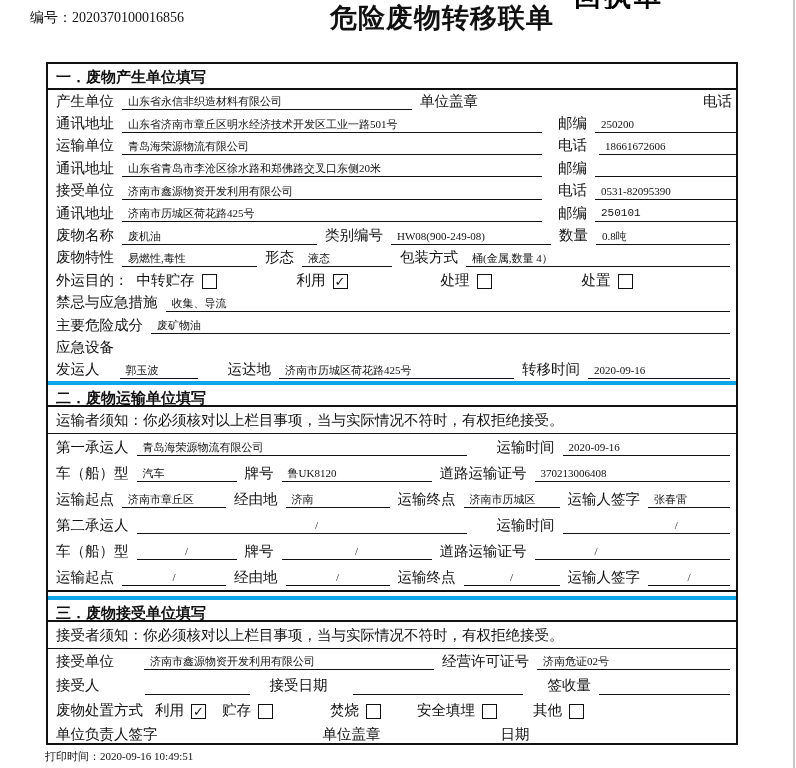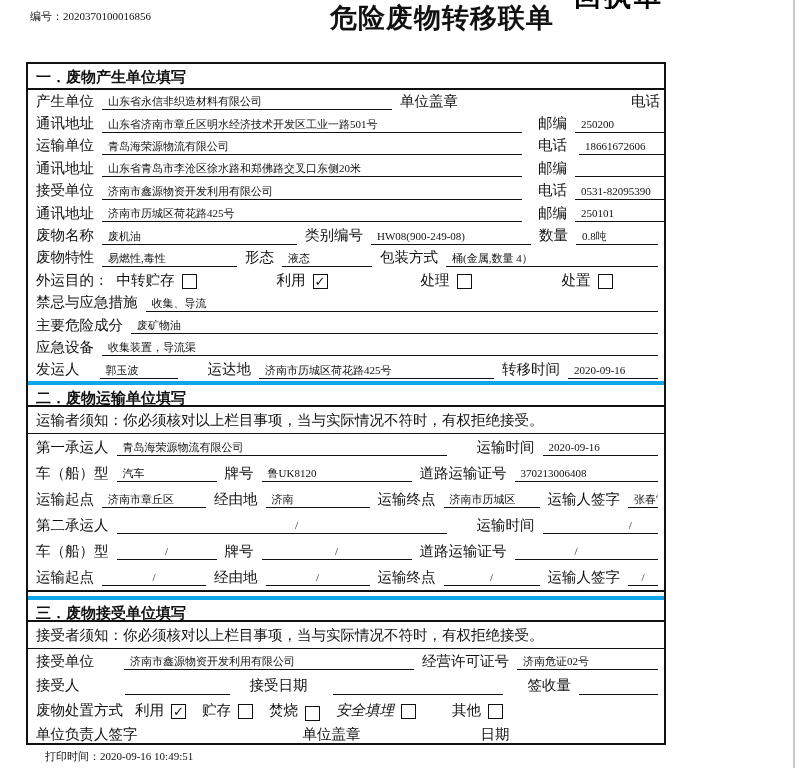--- a/index.html
+++ b/index.html
@@ -2,28 +2,28 @@
 <html><head>
 <meta charset="utf-8">
 <style>
   html,body{margin:0;padding:0;}
   body{
     width:796px;height:768px;position:relative;overflow:hidden;
     background:#ffffff;color:#111;
     font-family:"Liberation Serif","DejaVu Serif",serif;
     font-size:14px;
   }
-  .serial{position:absolute;left:30px;top:9px;font-size:11px;white-space:nowrap;}
+  .serial{position:absolute;left:30px;top:9px;font-size:14px;white-space:nowrap;}
   .doc-title{position:absolute;left:330px;top:0px;font-size:27px;font-weight:bold;letter-spacing:1px;white-space:nowrap;}
   .stamp-clip{position:absolute;left:574px;top:0;width:130px;height:9px;overflow:hidden;}
   .stamp-clip span{display:block;margin-top:-21px;font-size:27px;font-weight:bold;letter-spacing:3px;color:#000;}
   .edge-line{position:absolute;right:1px;top:0;width:2px;height:768px;background:#c9c9c9;}
 
   .form-table{
-    position:absolute;left:26px;top:62px;width:640px;height:683px;
+    position:absolute;left:46px;top:62px;width:692px;height:683px;
     border:2px solid #111;box-sizing:border-box;overflow:hidden;
   }
   .sec-header{
     font-weight:bold;font-size:15px;line-height:1;
     padding:6px 8px 5px 8px;border-bottom:2px solid #111;
     box-sizing:border-box;height:26px;white-space:nowrap;
   }
   .sec-header.bt{border-top:4px solid #0ea5e9;}
   .sec-sep{height:4px;border-top:2px solid #111;}
   .note-row{
@@ -98,21 +98,21 @@
       <span class="val" style="width: 420px;">济南市鑫源物资开发利用有限公司</span>
       <span class="spring"></span>
       <span class="lbl">电话</span>
       <span class="val" style="width: 172px;">0531-82095390</span>
     </div>
     <div class="frow" style="height: 22.4px;">
       <span class="lbl">通讯地址</span>
       <span class="val" style="width: 420px;">济南市历城区荷花路425号</span>
       <span class="spring"></span>
       <span class="lbl">邮编</span>
-      <span class="val" style="width: 172px;">250101</span>
+      <span class="val" style="width: 172px; font-family: Liberation Mono, monospace;">250101</span>
     </div>
     <div class="frow" style="height: 22.4px;">
       <span class="lbl">废物名称</span>
       <span class="val" style="width: 195px;">废机油</span>
       <span class="lbl">类别编号</span>
       <span class="val" style="width: 160px;">HW08(900-249-08)</span>
       <span class="lbl">数量</span>
       <span class="val fill">0.8吨</span>
     </div>
     <div class="frow" style="height: 22.4px;">
@@ -145,21 +145,20 @@
     <div class="frow" style="height: 22.4px;">
       <span class="lbl">禁忌与应急措施</span>
       <span class="val fill">收集、导流</span>
     </div>
     <div class="frow" style="height: 22.4px;">
       <span class="lbl">主要危险成分</span>
       <span class="val fill">废矿物油</span>
     </div>
     <div class="frow" style="height: 22.4px;">
       <span class="lbl">应急设备</span>
-      <span class="val fill">收集装置，导流渠</span>
     </div>
     <div class="frow" style="height: 22.4px;">
       <span class="lbl">发运人</span>
       <span class="val" style="width: 78px; margin-left: 20px;">郭玉波</span>
       <span class="lbl" style="margin-left: 30px;">运达地</span>
       <span class="val" style="width: 235px;">济南市历城区荷花路425号</span>
       <span class="lbl">转移时间</span>
       <span class="val fill">2020-09-16</span>
     </div>
     <div class="sec-header bt">二．废物运输单位填写</div>
@@ -232,25 +231,25 @@
     <div class="frow" style="height: 24.5px;">
       <span class="lbl">废物处置方式</span>
       <span class="ck" style="margin-left: 12px;">
         <span class="ck-lbl">利用</span>
         <span class="box">✓</span>
       </span>
       <span class="ck" style="margin-left: 16px;">
         <span class="ck-lbl">贮存</span>
         <span class="box"></span>
       </span>
-      <span class="ck" style="margin-left: 16px; align-items: flex-end;">
+      <span class="ck" style="margin-left: 57px;">
         <span class="ck-lbl">焚烧</span>
         <span class="box"></span>
       </span>
-      <span class="ck" style="margin-left: 16px; font-style: italic;">
+      <span class="ck" style="margin-left: 36px;">
         <span class="ck-lbl">安全填埋</span>
         <span class="box"></span>
       </span>
       <span class="ck" style="margin-left: 36px;">
         <span class="ck-lbl">其他</span>
         <span class="box"></span>
       </span>
     </div>
     <div class="frow" style="height: 24.5px;">
       <span class="lbl">单位负责人签字</span>

